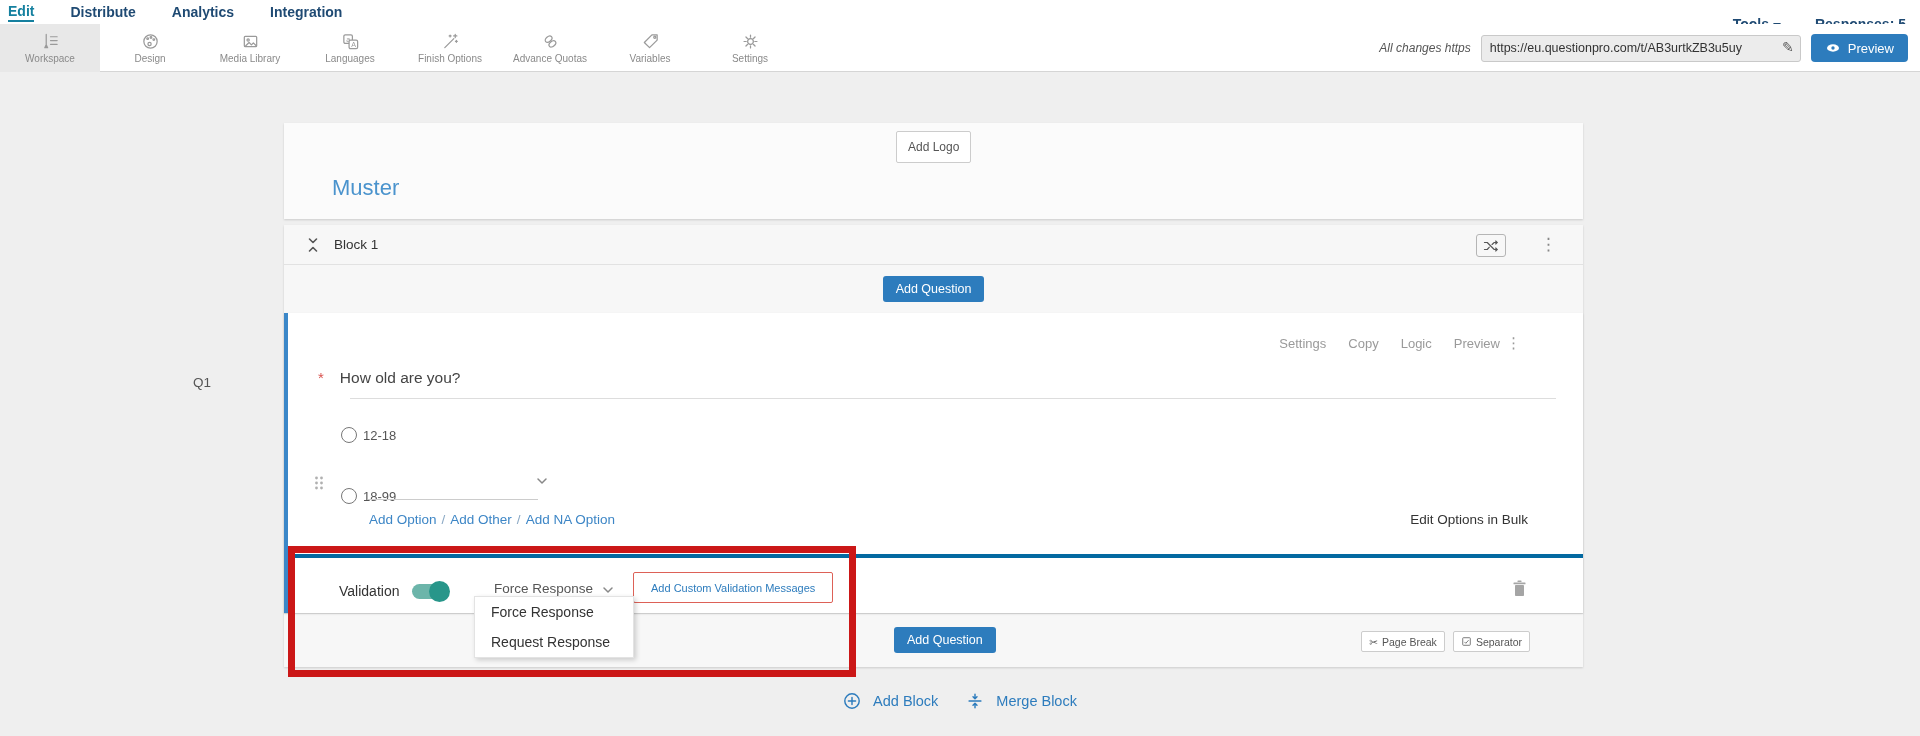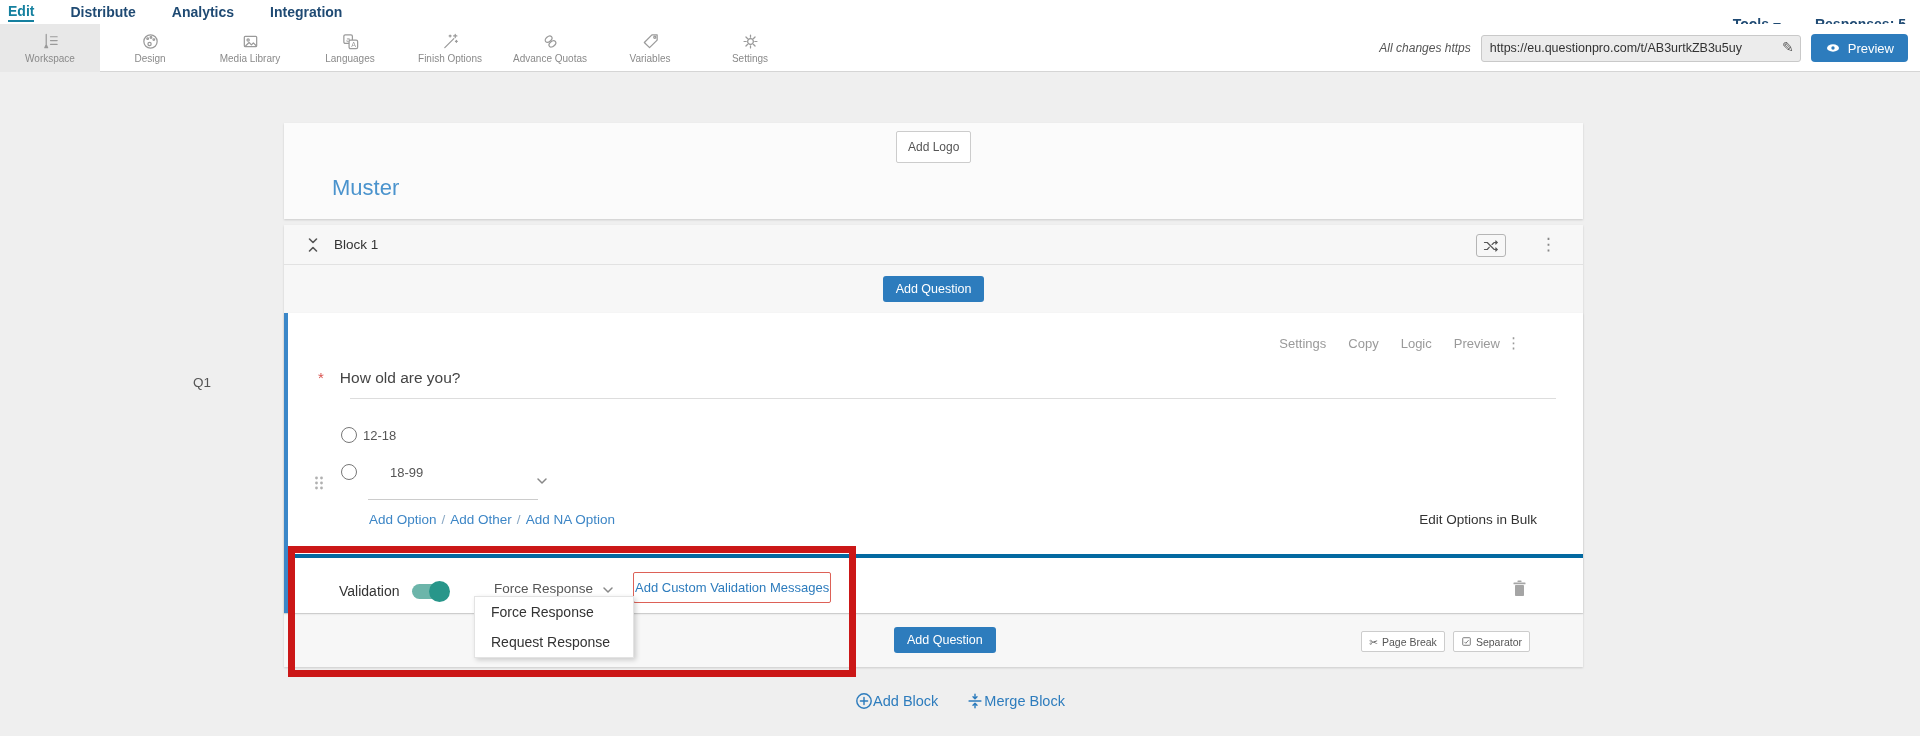--- a/index.html
+++ b/index.html
@@ -58,46 +58,46 @@
   .radio { width:16px; height:16px; border:1.5px solid #777; border-radius:50%; background:#fff; display:inline-block; }
   .opt-label { font-size:13px; color:#555; margin-left:6px; }
   .drag-handle { position:absolute; left:25px; top:162px; cursor:grab; }
   .drag-handle svg { width:12px; height:16px; fill:#b0b0b0; }
   .opt2-underline { position:absolute; left:80px; top:186px; width:170px; border-bottom:1px solid #ccc; }
   .opt2-chevron { position:absolute; left:246px; top:160px; cursor:pointer; }
   .opt2-chevron svg, .sel-caret svg { width:16px; height:16px; stroke:#888; fill:none; stroke-width:1.5; stroke-linecap:round; stroke-linejoin:round; }
   .links-row { position:absolute; left:81px; top:199px; font-size:13.5px; }
   .links-row .lnk { color:#3d86c6; cursor:pointer; text-decoration:none; }
   .links-row .sep { color:#8aa8c4; margin:0 5px; }
-  .edit-bulk { position:absolute; right:46px; top:199px; font-size:13.5px; color:#333; cursor:pointer; }
+  .edit-bulk { position:absolute; right:55px; top:199px; font-size:13.5px; color:#333; cursor:pointer; }
 
   .validation-row { position:absolute; left:0; top:241px; width:100%; height:67px; border-top:4px solid #0369a1; }
   .val-label { position:absolute; left:51px; top:25px; font-size:14px; color:#333; }
   .toggle { position:absolute; left:124px; top:26px; width:36px; height:15px; background:#6cb5aa; border-radius:8px; cursor:pointer; }
   .toggle .knob { position:absolute; right:-2px; top:-3px; width:21px; height:21px; background:#28968a; border-radius:50%; }
   .val-select { position:absolute; left:206px; top:18px; width:122px; height:28px; border-bottom:1px solid #999; cursor:pointer; }
   .val-select .sel-text { font-size:13.5px; color:#555; line-height:26px; }
   .val-select .sel-caret { position:absolute; right:0; top:6px; }
-  .btn-custom-val { position:absolute; left:345px; top:14px; height:31px; background:#fff; border:1px solid #dd6157; border-radius:2px; color:#2d7cbd; font-size:13px; padding:0 1px; cursor:pointer; font-family:"Liberation Sans",sans-serif; }
+  .btn-custom-val { position:absolute; left:345px; top:14px; height:31px; background:#fff; border:1px solid #dd6157; border-radius:2px; color:#2d7cbd; font-size:11px; padding:0 17px; cursor:pointer; font-family:"Liberation Sans",sans-serif; }
   .trash { position:absolute; right:55px; top:21px; cursor:pointer; }
   .trash svg { width:17px; height:19px; fill:#a5a5a5; }
 
   .block-footer { position:absolute; left:284px; top:613px; width:1299px; height:54px; background:#f7f7f7; border-top:1px solid #e0e0e0; z-index:1; }
   .bf-addq { position:absolute; left:610px; top:13px; }
   .bf-right { position:absolute; right:53px; top:17px; display:flex; gap:8px; }
   .mini-btn { height:21px; background:#fff; border:1px solid #ccc; border-radius:2px; font-size:10.5px; color:#555; display:flex; align-items:center; gap:4px; padding:0 7px; cursor:pointer; font-family:"Liberation Sans",sans-serif; }
   .mini-btn svg { width:11px; height:11px; stroke:#777; fill:none; stroke-width:1.4; }
 
   .val-dropdown { position:absolute; left:474px; top:596px; width:160px; background:#fff; border:1px solid #e3e3e3; box-shadow:2px 2px 5px rgba(0,0,0,.18); z-index:10; }
   .val-dropdown .dd-item { font-size:14px; color:#333; padding:7px 16px; cursor:pointer; }
 
   .red-annotation { position:absolute; left:288px; top:546px; width:568px; height:131px; border:7px solid #cb1717; z-index:20; pointer-events:none; }
 
   .bottom-actions { position:absolute; left:0; top:692px; width:100%; display:flex; justify-content:center; gap:28px; }
-  .bottom-link { display:flex; align-items:center; gap:0; color:#2d7cbd; font-size:14.5px; cursor:pointer; }
+  .bottom-link { display:flex; align-items:center; gap:12px; color:#2d7cbd; font-size:14.5px; cursor:pointer; }
   .bottom-link svg { width:18px; height:18px; }
 </style>
 </head>
 <body>
 
 <div class="app">
 
   <header class="topnav">
     <a class="nav-item active">Edit</a>
     <a class="nav-item">Distribute</a>
@@ -245,21 +245,21 @@
     <span class="drag-handle">
       <svg viewBox="0 0 12 16">
           <circle cx="3.5" cy="3" r="1.4"></circle>
           <circle cx="8.5" cy="3" r="1.4"></circle>
           <circle cx="3.5" cy="8" r="1.4"></circle>
           <circle cx="8.5" cy="8" r="1.4"></circle>
           <circle cx="3.5" cy="13" r="1.4"></circle>
           <circle cx="8.5" cy="13" r="1.4"></circle>
         </svg>
     </span>
-    <div class="opt-row" style="left:53px; top:151px;gap:27px;">
+    <div class="opt-row" style="left:53px; top:175px;">
       <span class="radio"></span>
       <span class="opt-label">18-99</span>
     </div>
     <span class="opt2-chevron">
       <svg viewBox="0 0 16 16">
           <path d="M4 6l4 4 4-4"></path>
         </svg>
     </span>
     <div class="opt2-underline"></div>
 

